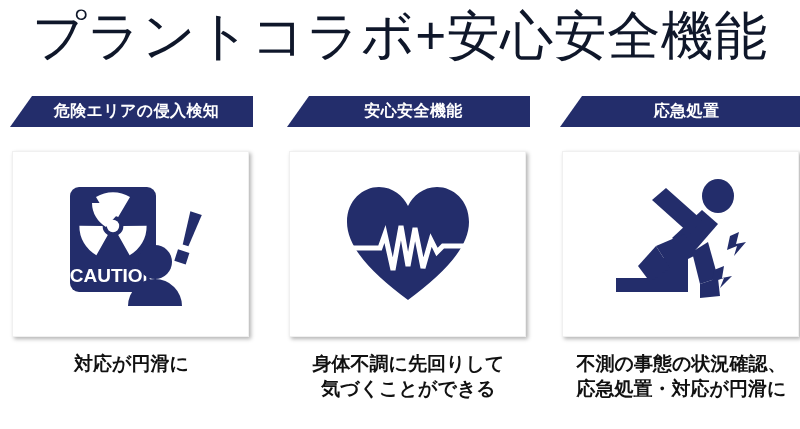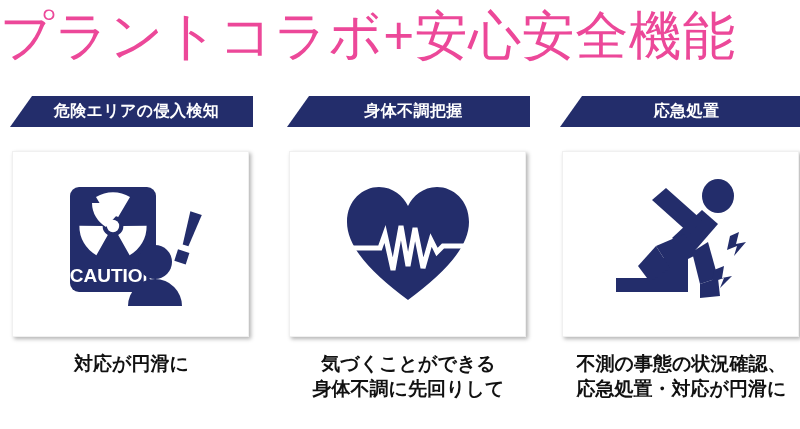--- a/index.html
+++ b/index.html
@@ -21,25 +21,26 @@
     height: 429px;
     background: #ffffff;
   }
 
   
   .title {
     position: absolute;
     left: 0;
     top: 2px;
     width: 800px;
+    text-align: center;
     font-size: 53px;
     line-height: 68px;
     letter-spacing: 0.5px;
     font-weight: 400;
-    color: #ec4899;
+    color: #0f172a;
     white-space: nowrap;
   }
 
   
   .columns {
     position: absolute;
     left: 0;
     top: 96px;
     width: 800px;
     height: 333px;
@@ -160,41 +161,41 @@
       </div>
 
       <div class="caption">
         <span class="line">対応が円滑に</span>
       </div>
     </div>
 
     <div class="col col-1">
 
       <div class="badge">
-        <span class="badge-label">身体不調把握</span>
+        <span class="badge-label">安心安全機能</span>
       </div>
 
       <div class="card">
         <span>
           <svg width="130" height="125" viewBox="0 0 130 125" xmlns="http://www.w3.org/2000/svg">
             <path d="M65 118
                      C 30 92, 4 66, 4 40
                      C 4 18, 20 5, 36 5
                      C 50 5, 60 14, 65 24
                      C 70 14, 80 5, 94 5
                      C 110 5, 126 18, 126 40
                      C 126 66, 100 92, 65 118 Z" fill="#232d6b"></path>
             <polyline points="4,66 37,66 42,52 50,88 58,44 65,84 72,46 80,86 88,58 94,70 100,64 126,64" fill="none" stroke="#ffffff" stroke-width="5" stroke-linejoin="miter" stroke-linecap="butt"></polyline>
           </svg>
         </span>
       </div>
 
       <div class="caption">
+        <span class="line">身体不調に先回りして</span>
         <span class="line">気づくことができる</span>
-        <span class="line">身体不調に先回りして</span>
       </div>
     </div>
 
     <div class="col col-2">
 
       <div class="badge">
         <span class="badge-label">応急処置</span>
       </div>
 
       <div class="card">

